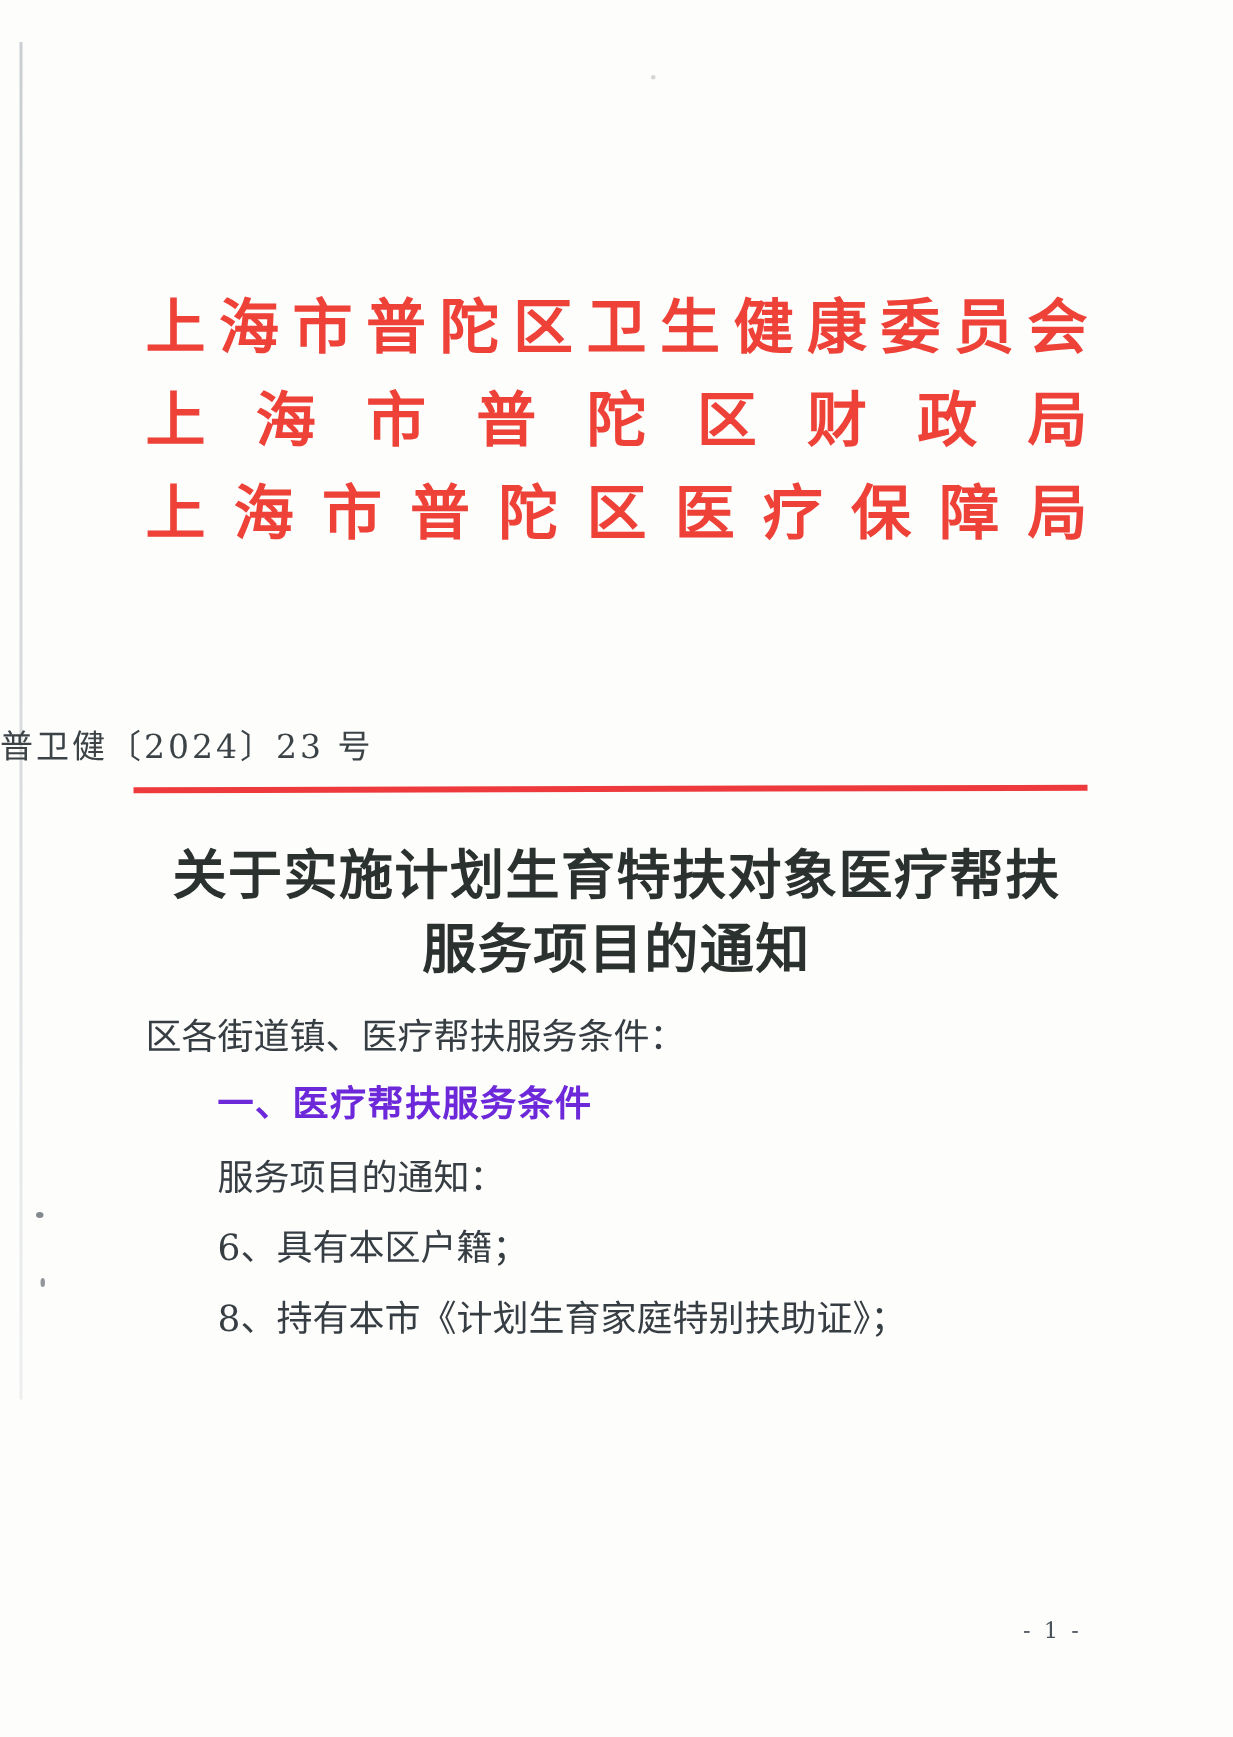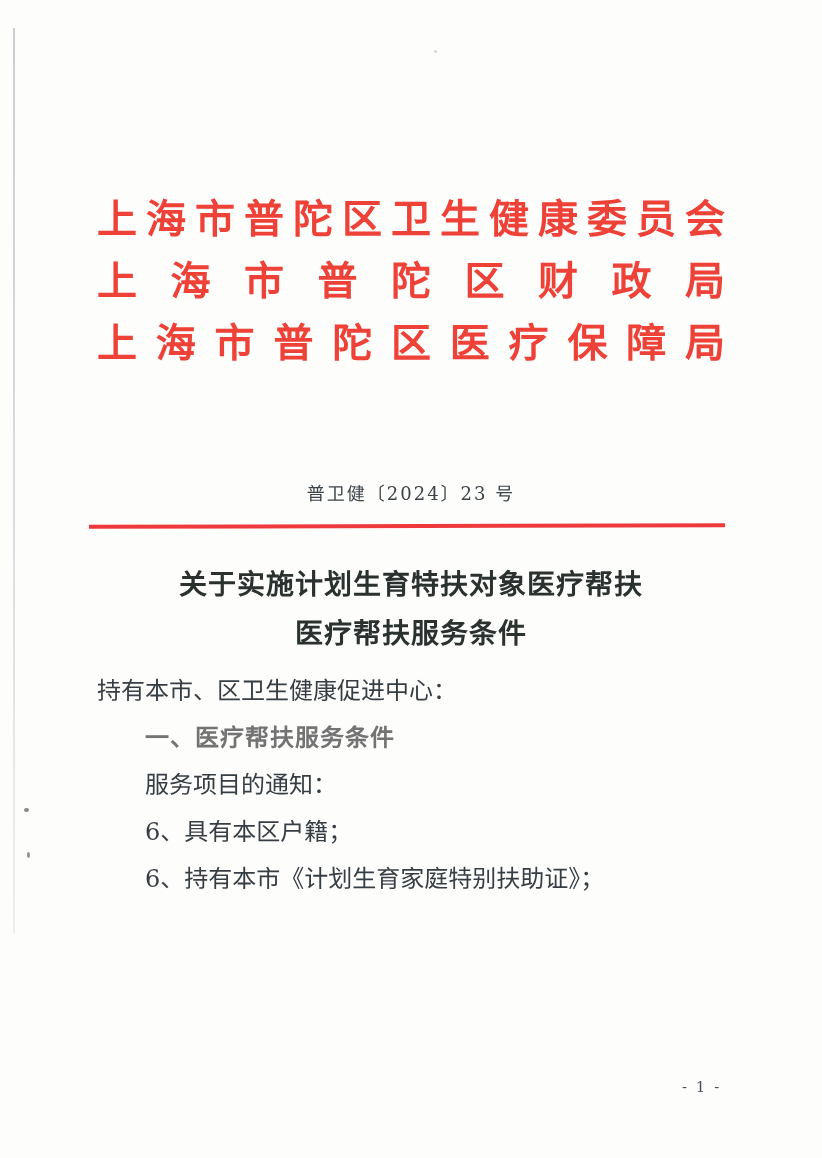--- a/index.html
+++ b/index.html
@@ -55,22 +55,22 @@
     line-height: 1;
     white-space: nowrap;
   }
 
   
   .doc-number {
     position: absolute;
     top: 479px;
     left: 0;
     width: 822px;
-    text-align: center;
-    font-size: 18px;
+    text-align: left;
+    font-size: 22px;
     letter-spacing: 2px;
     color: #3c4347;
   }
 
   
   .red-rule {
     position: absolute;
     top: 524px;
     left: 89px;
     width: 636px;
@@ -80,21 +80,21 @@
   }
 
   
   .title {
     position: absolute;
     top: 560px;
     left: 0;
     width: 822px;
     margin: 0;
     text-align: center;
-    font-size: 28px;
+    font-size: 36px;
     font-weight: bold;
     line-height: 49px;
     letter-spacing: 1px;
     color: #2a312f;
   }
 
   
   .body {
     position: absolute;
     top: 668px;
@@ -102,23 +102,23 @@
     width: 630px;
     font-size: 24px;
     line-height: 47px;
     text-align: justify;
   }
   .body p {
     margin: 0;
   }
   .indent { text-indent: 2em; }
   .section-heading {
-    font-family: Liberation Serif, serif;
+    font-family: Liberation Mono, monospace;
     font-weight: bold;
-    color: #737373;
+    color: #6d28d9;
     letter-spacing: 1px;
   }
 
   
   .page-num {
     position: absolute;
     top: 1078px;
     left: 682px;
     font-size: 15px;
     letter-spacing: 2px;
@@ -176,26 +176,26 @@
         <span>局</span>
       </div>
   </header>
 
   <div class="doc-number">普卫健〔2024〕23 号</div>
 
   <div class="red-rule"></div>
 
   <h1 class="title">
     <div>关于实施计划生育特扶对象医疗帮扶</div>
-    <div>医疗帮扶服务条件</div>
+    <div>服务项目的通知</div>
   </h1>
 
   <main class="body">
-    <p class="salutation">持有本市、区卫生健康促进中心：</p>
+    <p class="salutation">区各街道镇、医疗帮扶服务条件：</p>
     <p class="indent section-heading">一、医疗帮扶服务条件</p>
     <p class="indent">服务项目的通知：</p>
     <p class="indent">6、具有本区户籍；</p>
-    <p class="indent">6、持有本市《计划生育家庭特别扶助证》；</p>
+    <p class="indent">8、持有本市《计划生育家庭特别扶助证》；</p>
   </main>
 
   <div class="page-num">- 1 -</div>
 
 </div>
 
 </body></html>

